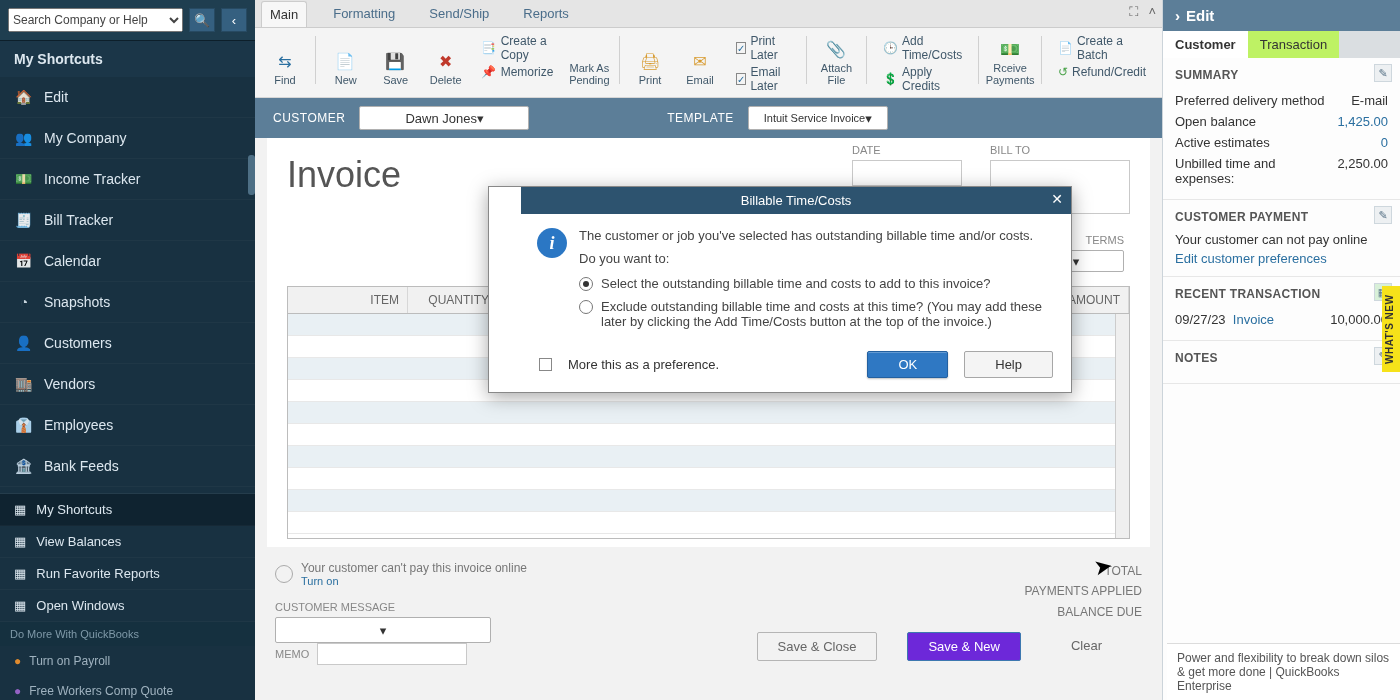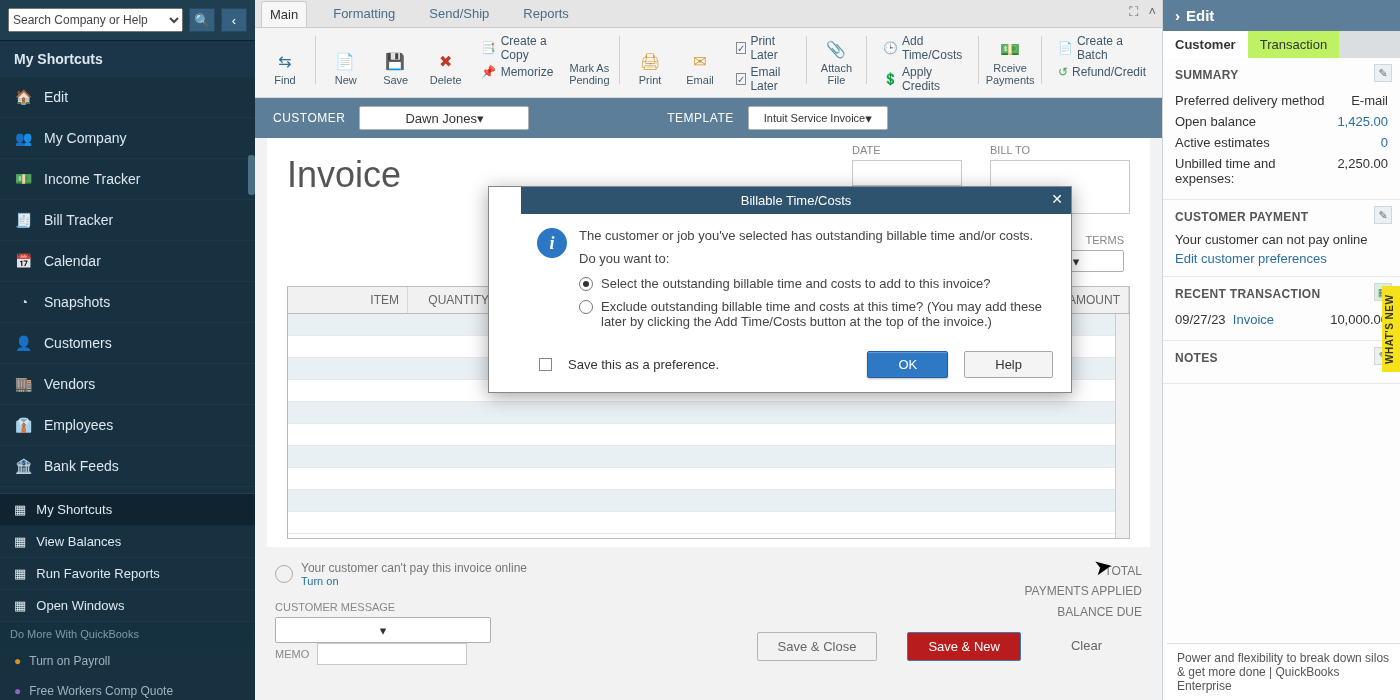--- a/index.html
+++ b/index.html
@@ -47,21 +47,21 @@
   .grow { height:22px; border-bottom:1px solid #e8e8e8;}
   .grow:nth-child(odd){ background:#e9f0f4; }
   .gscroll { position:absolute; right:0; top:0; bottom:0; width:14px; background:#efefef; border-left:1px solid #ccc;}
   
   .bottom { padding:8px 20px 4px 20px; display:flex; justify-content:space-between; font-size:12px; color:#666;}
   .botleft .pay { display:flex; align-items:center; gap:8px; margin-bottom:6px;}
   .circled { width:18px;height:18px;border:1px solid #aaa;border-radius:50%;}
   .totals { text-align:right; font-size:12px; color:#777; line-height:1.7;}
   .btnrow { display:flex; gap:30px; justify-content:flex-end; padding:10px 20px 14px 0;}
   .btn { border:1px solid #b5b5b5; background:#f2f2f2; padding:6px 20px; font-size:13px; cursor:pointer; border-radius:2px;}
-  .btn.primary { background:#b91c1c; color:#fff; border-color:#3d78b0;}
+  .btn.primary { background:#6d28d9; color:#fff; border-color:#3d78b0;}
   
   .rpanel { position:absolute; right:0; top:0; bottom:0; width:238px; background:#fdfdfd; border-left:1px solid #ccd4da;}
   .rp-head { background:#5c7e98; color:#fff; padding:7px 12px; font-size:15px; display:flex; align-items:center; gap:6px; font-weight:bold;}
   .rp-tabs { display:flex; background:#dadee1; font-size:13px;}
   .rp-tabs div { padding:6px 12px; cursor:pointer;}
   .rp-tabs .active { background:#fff; font-weight:bold;}
   .rp-sec { padding:10px 12px; font-size:13px; border-bottom:1px solid #e7e7e7; position:relative;}
   .rp-sec h4 { font-size:12px; font-weight:bold; color:#555; margin-bottom:8px; letter-spacing:.3px;}
   .rp-row { display:flex; justify-content:space-between; padding:3px 0; font-size:13px;}
   .rp-row .link { color:#2a6fa0; }
@@ -451,19 +451,19 @@
         </div>
       <div>Select the outstanding billable time and costs to add to this invoice?</div>
     </div>
     <div class="opt">
       <div class="radio"></div>
       <div>Exclude outstanding billable time and costs at this time? (You may add these later by clicking the Add Time/Costs button at the top of the invoice.)</div>
     </div>
   </div>
   <div class="modal-foot">
     <div class="cb"></div>
-    <span style="flex:1; font-size:13px">Save this as a preference.</span>
+    <span style="flex:1; font-size:13px">More this as a preference.</span>
     <div class="mbtn primary">OK</div>
     <div class="mbtn">Help</div>
   </div>
 </div>
 
 <div class="cursor">➤</div>
 
 </body></html>

